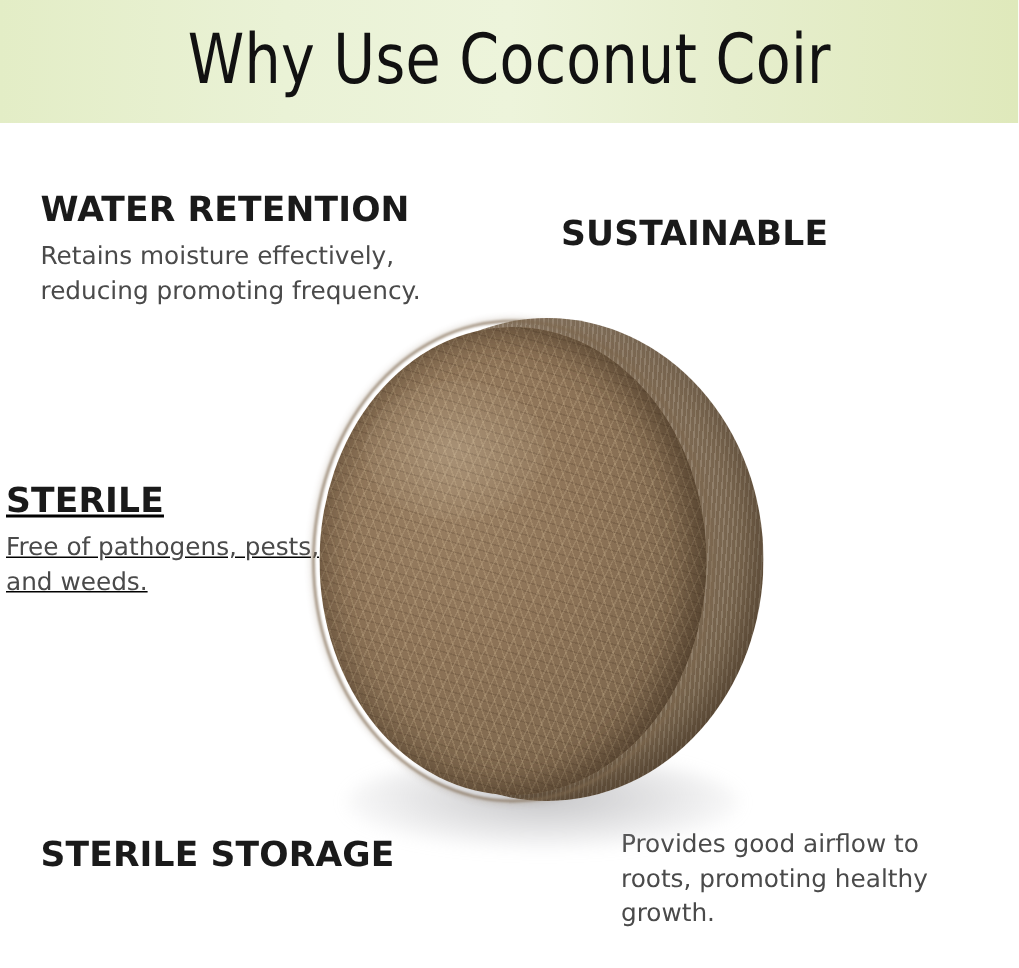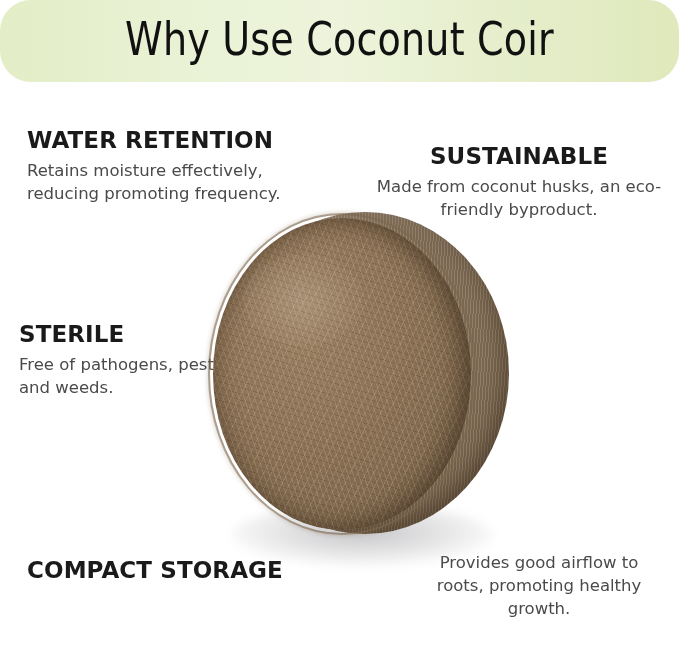--- a/index.html
+++ b/index.html
@@ -26,21 +26,20 @@
     position: absolute;
     left: 0; top: 0;
     width: 679px;
     height: 82px;
     background: linear-gradient(90deg,
         #e3edc6 0%,
         #eaf2d6 28%,
         #edf4db 50%,
         #e6eecd 72%,
         #dfe9bb 100%);
-    border-radius: 31px;
   }
   #header-title {
     position: absolute;
     left: 0;
     top: 8px;
     width: 679px;
     text-align: center;
     font-family: "DejaVu Sans Condensed", "Liberation Sans Narrow", "Liberation Sans", sans-serif;
     font-size: 46px;
     font-weight: 400;
@@ -65,25 +64,25 @@
   }
   .feature .f-body {
     font-family: "DejaVu Sans", sans-serif;
     font-weight: 400;
     font-size: 16.5px;
     color: #4a4a4a;
     line-height: 23px;
     margin-top: 4px;
   }
   .feature.align-left  { text-align: left; }
-  .feature.align-right { text-align: center; margin-left: 23px; }
+  .feature.align-right { text-align: left; margin-left: 23px; }
 
   #feat-water    { left: 27px;  top: 126px; width: 300px; }
   #feat-sustain  { right: 15px; top: 142px; width: 290px; }
-  #feat-sterile  { left: 19px;  top: 320px; width: 230px; }
+  #feat-sterile  { left: 4px;  top: 320px; width: 230px; text-decoration: underline; }
   #feat-compact  { left: 27px;  top: 556px; width: 310px; }
   #feat-aeration { right: 15px; top: 547px; width: 250px; }
 
   
   #disc-wrap {
     position: absolute;
     left: 213px;
     top: 208px;
     width: 296px;
     height: 368px;
@@ -185,30 +184,29 @@
     <div id="header-title">Why Use Coconut Coir</div>
   </div>
 
   <div class="feature align-left" id="feat-water">
     <div class="f-title">WATER RETENTION</div>
     <div class="f-body">Retains moisture effectively, reducing promoting frequency.</div>
   </div>
 
   <div class="feature align-right" id="feat-sustain">
     <div class="f-title">SUSTAINABLE</div>
-    <div class="f-body">Made from coconut husks, an eco-friendly byproduct.</div>
   </div>
 
   <div class="feature align-left" id="feat-sterile">
     <div class="f-title">STERILE</div>
     <div class="f-body">Free of pathogens, pests, and weeds.</div>
   </div>
 
   <div class="feature align-left" id="feat-compact">
-    <div class="f-title">COMPACT STORAGE</div>
+    <div class="f-title">STERILE STORAGE</div>
   </div>
 
   <div class="feature align-right" id="feat-aeration">
     <div class="f-body">Provides good airflow to roots, promoting healthy growth.</div>
   </div>
 
   <div id="disc-wrap">
     <div id="disc-shadow"></div>
     <div id="disc-rim"></div>
     <div id="disc-face">

